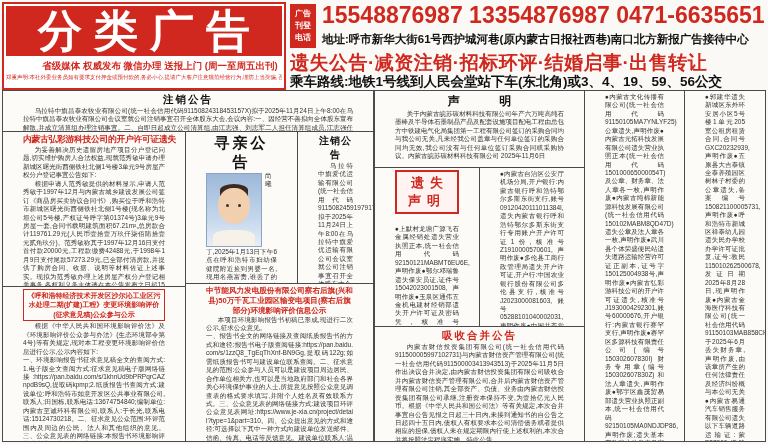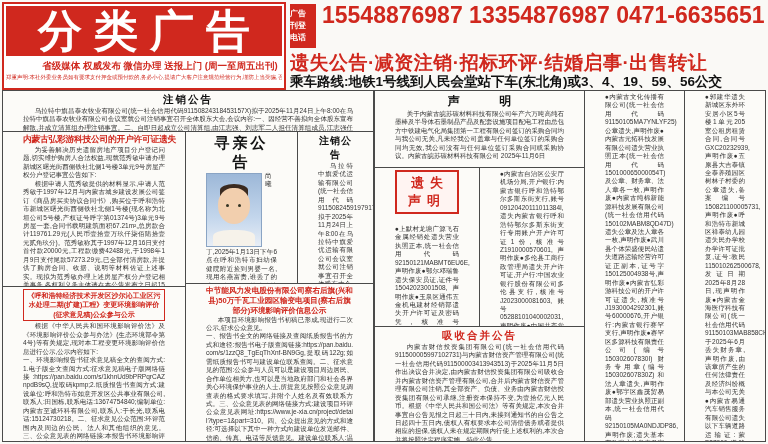--- a/index.html
+++ b/index.html
@@ -4,21 +4,21 @@
 <style>
   html,body{margin:0;padding:0;background:#e8e6e2;}
   #page{position:relative;width:768px;height:444px;background:#faf9f6;font-family:"Liberation Sans",sans-serif;overflow:hidden;color:#2b2b2b;}
   
   #masthead-box{position:absolute;left:2px;top:2px;width:284px;height:88px;border:2px solid #d0281e;background:#fff;box-sizing:border-box;}
   #masthead-red{position:absolute;left:2px;top:2px;right:2px;height:50px;background:#d0281e;display:flex;align-items:center;justify-content:center;}
   #masthead-red .t{color:#fff;font-size:44px;font-weight:bold;letter-spacing:12px;text-indent:12px;line-height:1;}
   #tagline{position:absolute;left:16px;top:56px;width:100%;text-align:center;color:#d0281e;font-weight:bold;font-size:9.5px;white-space:nowrap;}
   #disclaimer{position:absolute;left:2px;top:70px;width:276px;text-align:center;color:#d0281e;font-size:5.5px;white-space:nowrap;overflow:hidden;}
   #header-right{position:absolute;left:290px;top:2px;width:476px;height:84px;}
-  #phone-badge{position:absolute;left:0;top:2px;width:26px;height:44px;background:#d0281e;color:#fff;font-size:8px;font-weight:bold;display:flex;flex-direction:column;justify-content:center;line-height:1.5;}
+  #phone-badge{position:absolute;left:0;top:2px;width:26px;height:44px;background:#d0281e;color:#fff;font-size:8px;font-weight:bold;display:flex;flex-direction:column;align-items:center;justify-content:center;line-height:1.5;}
   #phones{position:absolute;left:32px;top:0px;width:444px;font-size:23px;font-weight:bold;color:#d0281e;white-space:nowrap;letter-spacing:0px;}
   #addr{position:absolute;left:32px;top:30px;width:444px;font-size:11.5px;font-weight:bold;color:#111;white-space:nowrap;}
   #services{position:absolute;left:0;top:48px;width:476px;font-size:19px;font-weight:bold;color:#d0281e;white-space:nowrap;letter-spacing:0.5px;}
   #busroute{position:absolute;left:0;top:71px;width:476px;font-size:13.5px;font-weight:bold;color:#111;white-space:nowrap;}
   
   .bx{position:absolute;border:1px solid #4a4a4a;background:#fcfbf8;box-sizing:border-box;padding:2px 20px;overflow:hidden;}
   .dense{font-size:6.5px;line-height:1.3;text-align:justify;color:#333;}
   .dense p{margin:0;text-indent:1.8em;}
   .h-black{font-weight:bold;color:#111;text-align:center;}
   .h-red{font-weight:bold;color:#d0281e;text-align:center;}
@@ -65,20 +65,21 @@
     <div id="disclaimer">郑重声明:本社外委业务员如有要求支付押金或预付款的,务必小心,提请广大客户注意规范经营行为,谨防上当受骗,否则后果自负。</div>
   </div>
 
   <div id="header-right">
     <div id="phone-badge">
       <span>广告</span>
       <span>刊登</span>
       <span>电话</span>
     </div>
     <div id="phones">15548876987  13354876987  0471-6635651</div>
+    <div id="addr">地址:呼市新华大街61号西护城河巷(原内蒙古日报社西巷)南口北方新报广告接待中心</div>
     <div id="services">遗失公告·减资注销·招标环评·结婚启事·出售转让</div>
     <div id="busroute">乘车路线:地铁1号线到人民会堂站下车(东北角)或3、4、19、59、56公交</div>
   </div>
 
   <div class="bx" id="zhuxiao-top">
     <div class="h-black hd">注销公告</div>
     <div class="dense">
         <p>乌拉特中旗昌泰农牧业有限公司(统一社会信用代码91150824318453157X)拟于2025年11月24日上午8:00在乌拉特中旗昌泰农牧业有限公司会议室就公司注销事宜召开全体股东大会,会议内容:一、因经营不善拟向全体股东宣布解散,并成立清算组办理注销事宜。二、自即日起成立公司清算组,由江志强、刘志军二人担任清算组成员,江志强任组长,请全体股东按时参加会议并以实际到会为准。联系人:江志强,电话13901098008</p>
       </div>
   </div>

